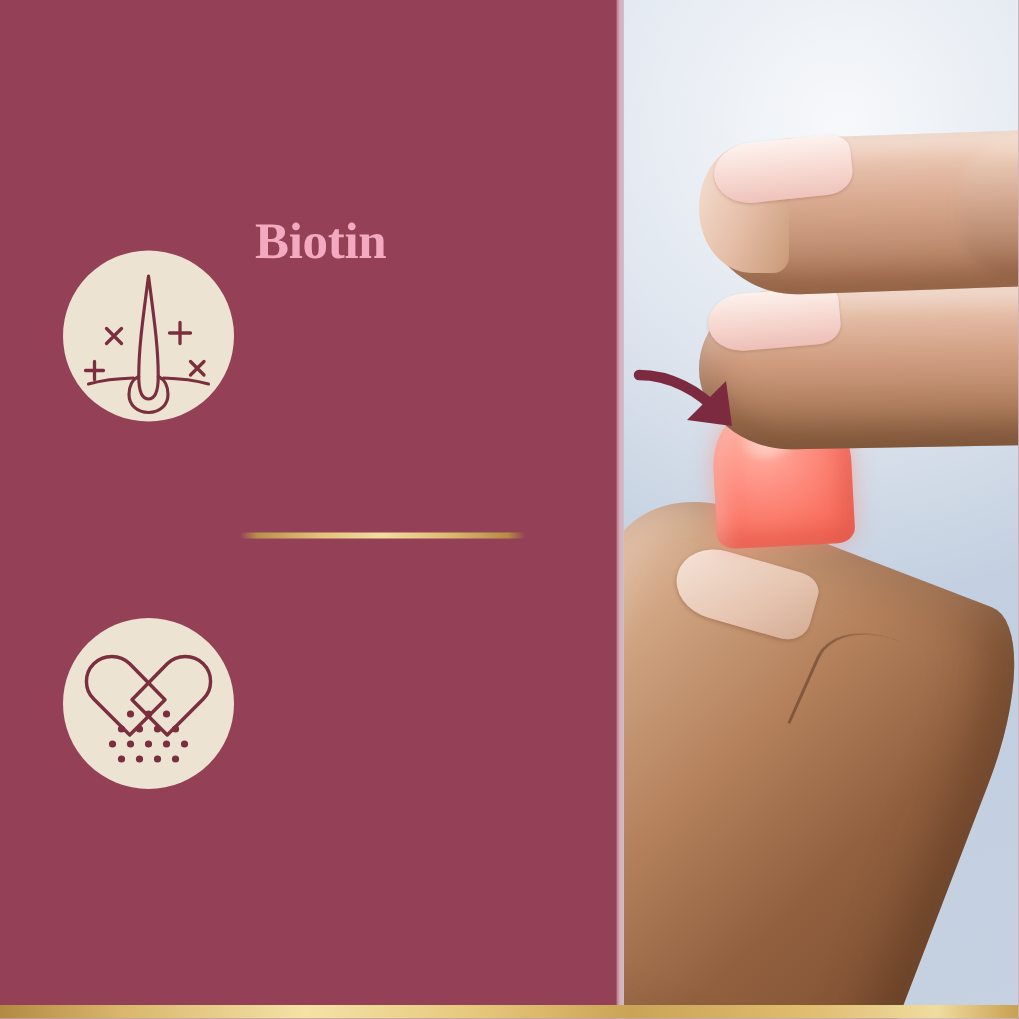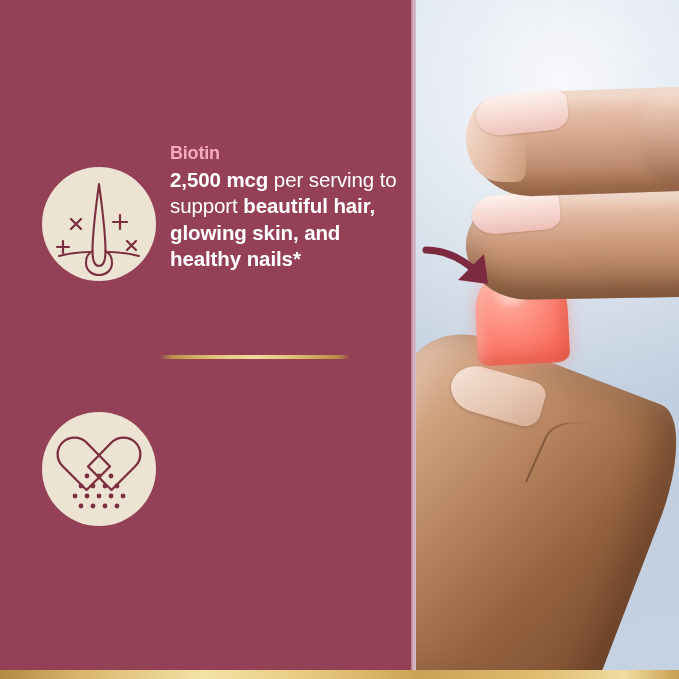--- a/index.html
+++ b/index.html
@@ -225,25 +225,26 @@
   .feature-text {
     position: absolute;
     left: 170px;
     color: #ffffff;
   }
   .feature-text.one { top: 144px; width: 230px; }
   .feature-text.two { top: 402px; width: 240px; }
 
   .feature-title {
     color: #f3a9bf;
-    font-size: 18px;
+    font-size: 34px;
     font-weight: bold;
     line-height: 1.08;
     letter-spacing: -0.2px;
     margin: 0 0 4px 0;
+    font-family: Liberation Serif, serif;
   }
   .feature-body {
     font-size: 20.5px;
     line-height: 1.27;
     letter-spacing: -0.1px;
     margin: 0;
     font-weight: normal;
   }
   .feature-body .bold { font-weight: bold; }
 
@@ -305,21 +306,20 @@
             <path d="M78 48 L78 62 M71 55 L85 55"></path>
             <path d="M21 74 L21 86 M15 80 L27 80"></path>
             <path d="M85 74 L94 83 M94 74 L85 83"></path>
           </g>
         </g>
       </svg>
     </div>
 
     <div class="feature-text one">
       <p class="feature-title">Biotin</p>
-      <p class="feature-body"><span class="bold">2,500 mcg</span><span> per serving to support </span><span class="bold">beautiful hair, glowing skin, and healthy nails*</span></p>
     </div>
 
     <div class="gold-divider"></div>
 
     <div class="icon-circle caps">
       <svg width="114" height="114" viewBox="0 0 114 114" aria-hidden="true">
         <g fill="none" stroke="#7B2F3E" stroke-width="2.3" stroke-linecap="round" stroke-linejoin="round">
 
           <path d="M18.5 26.5 C12 33 12 43.5 18.5 50 L42.5 74 L66 50.5 L42.5 26.5 C36 20 25 20 18.5 26.5 Z" transform="translate(2,4)"></path>
 

